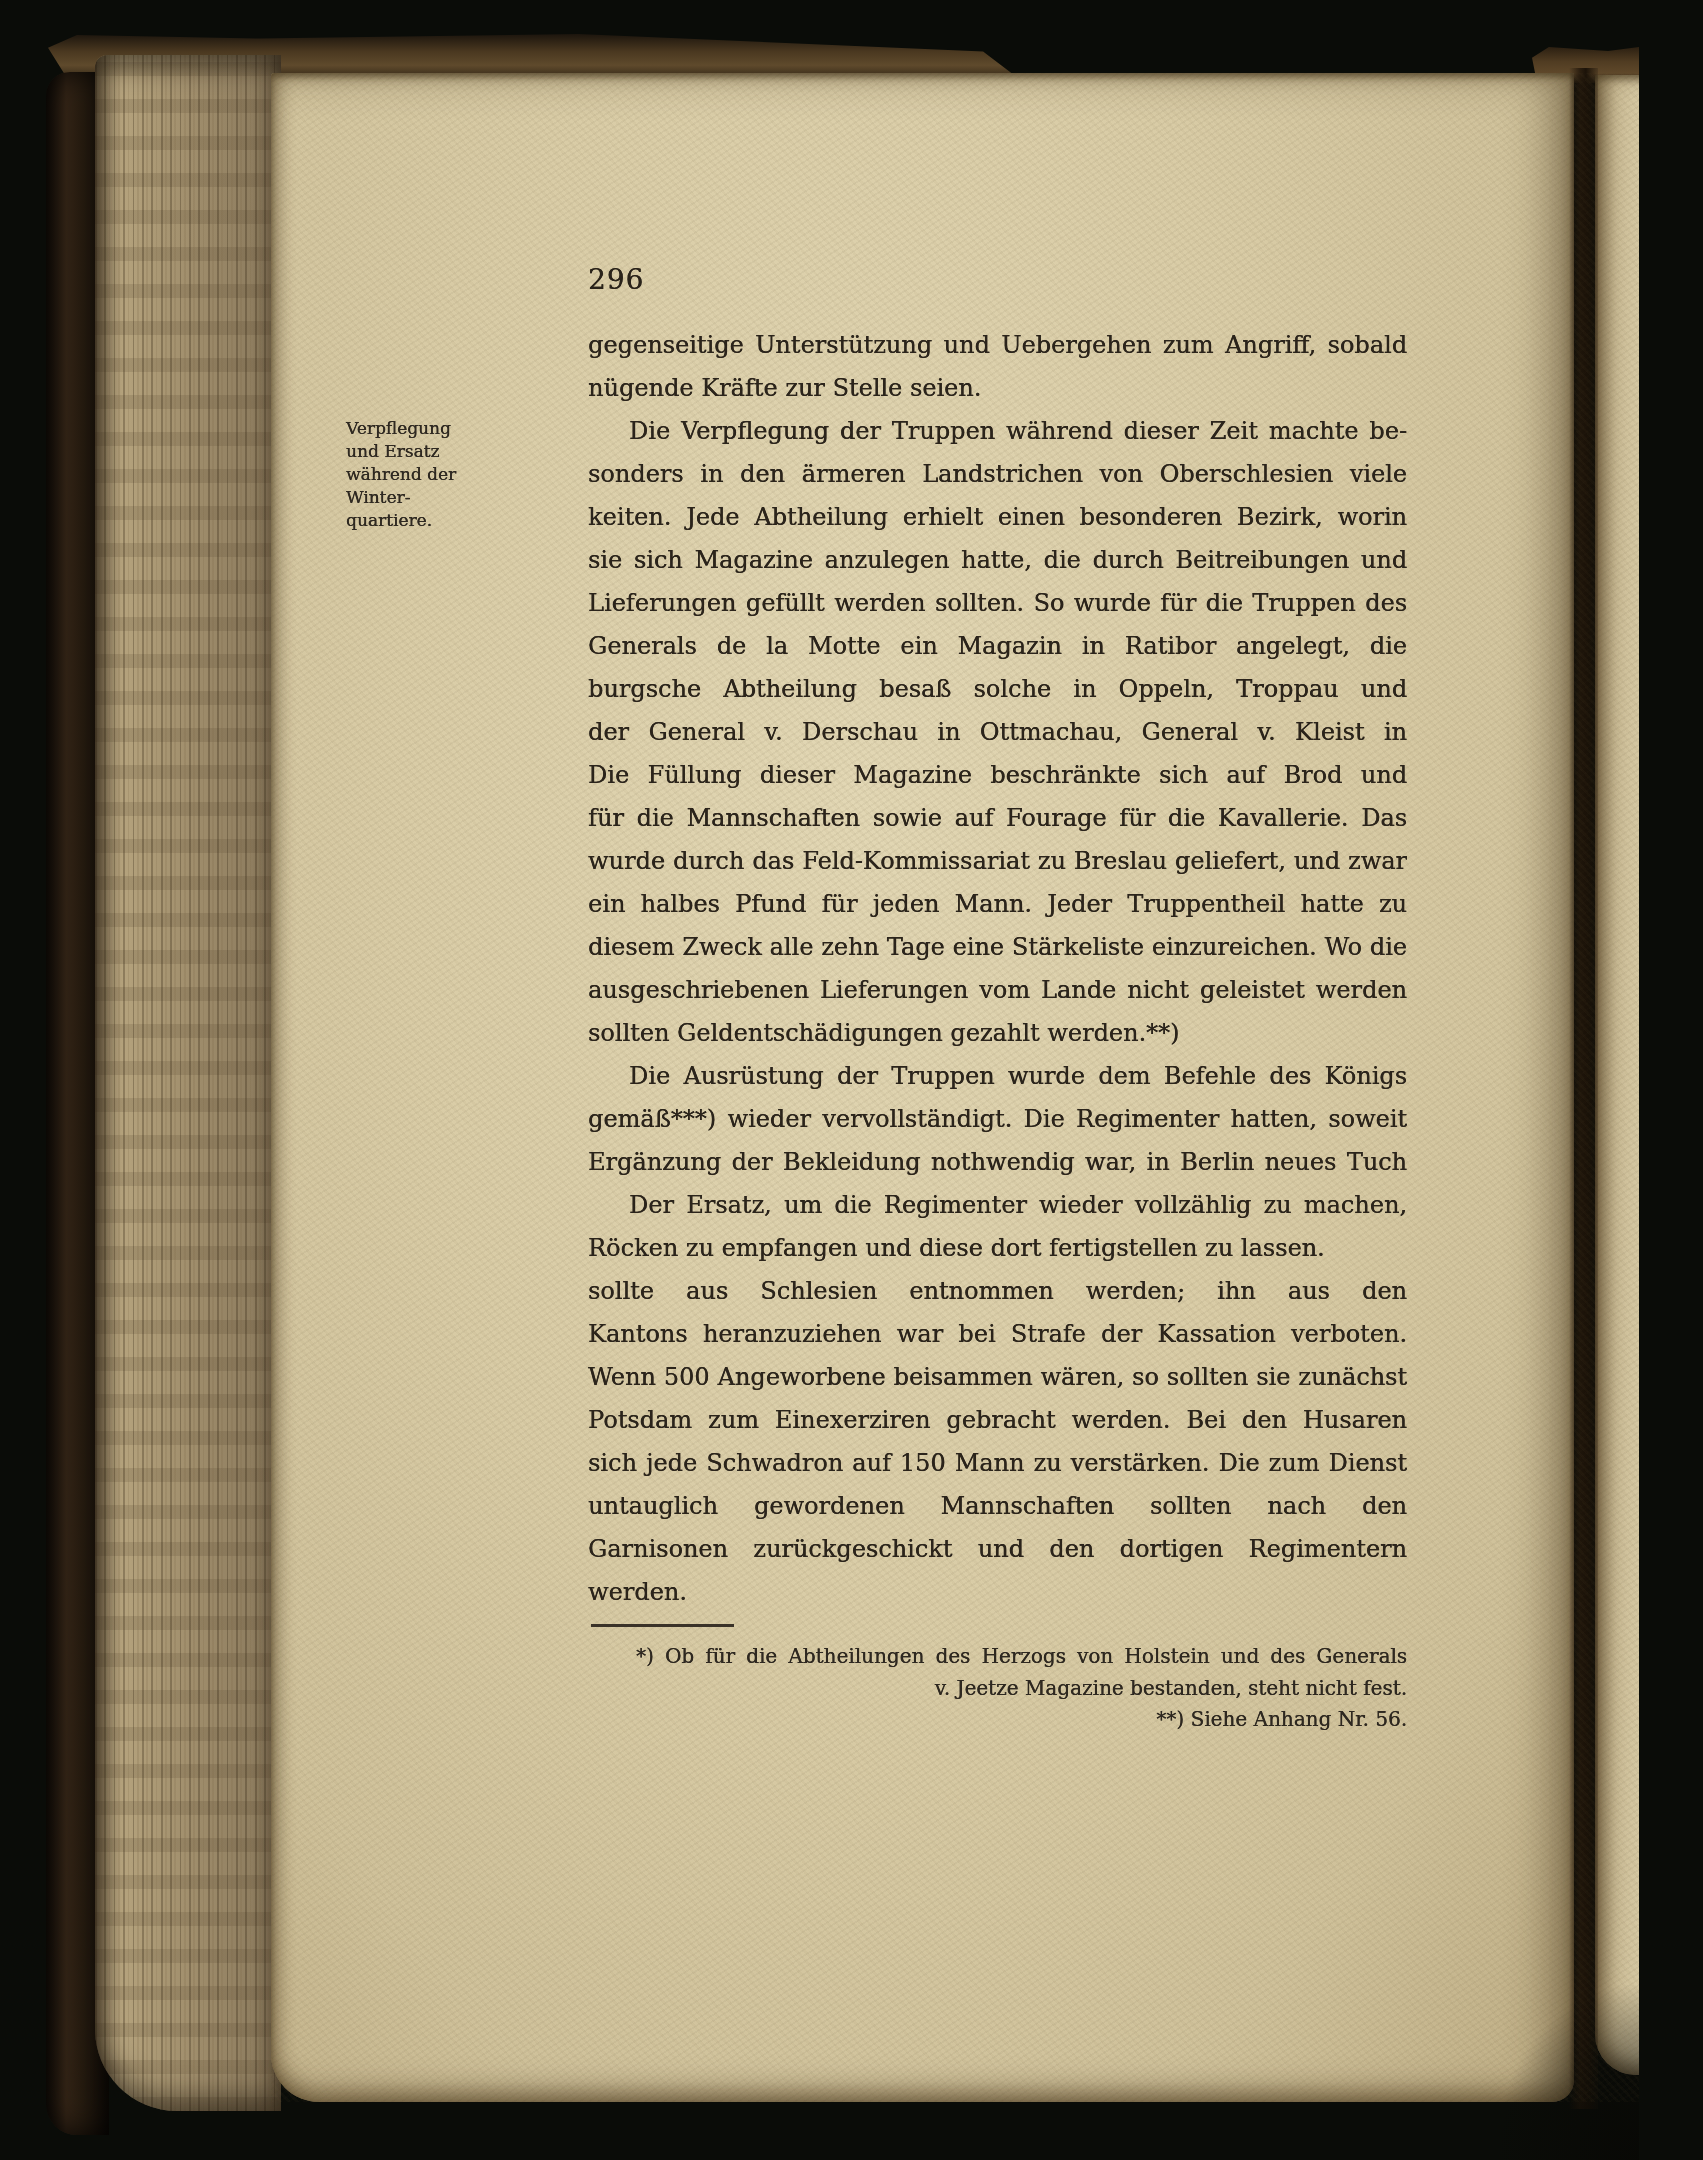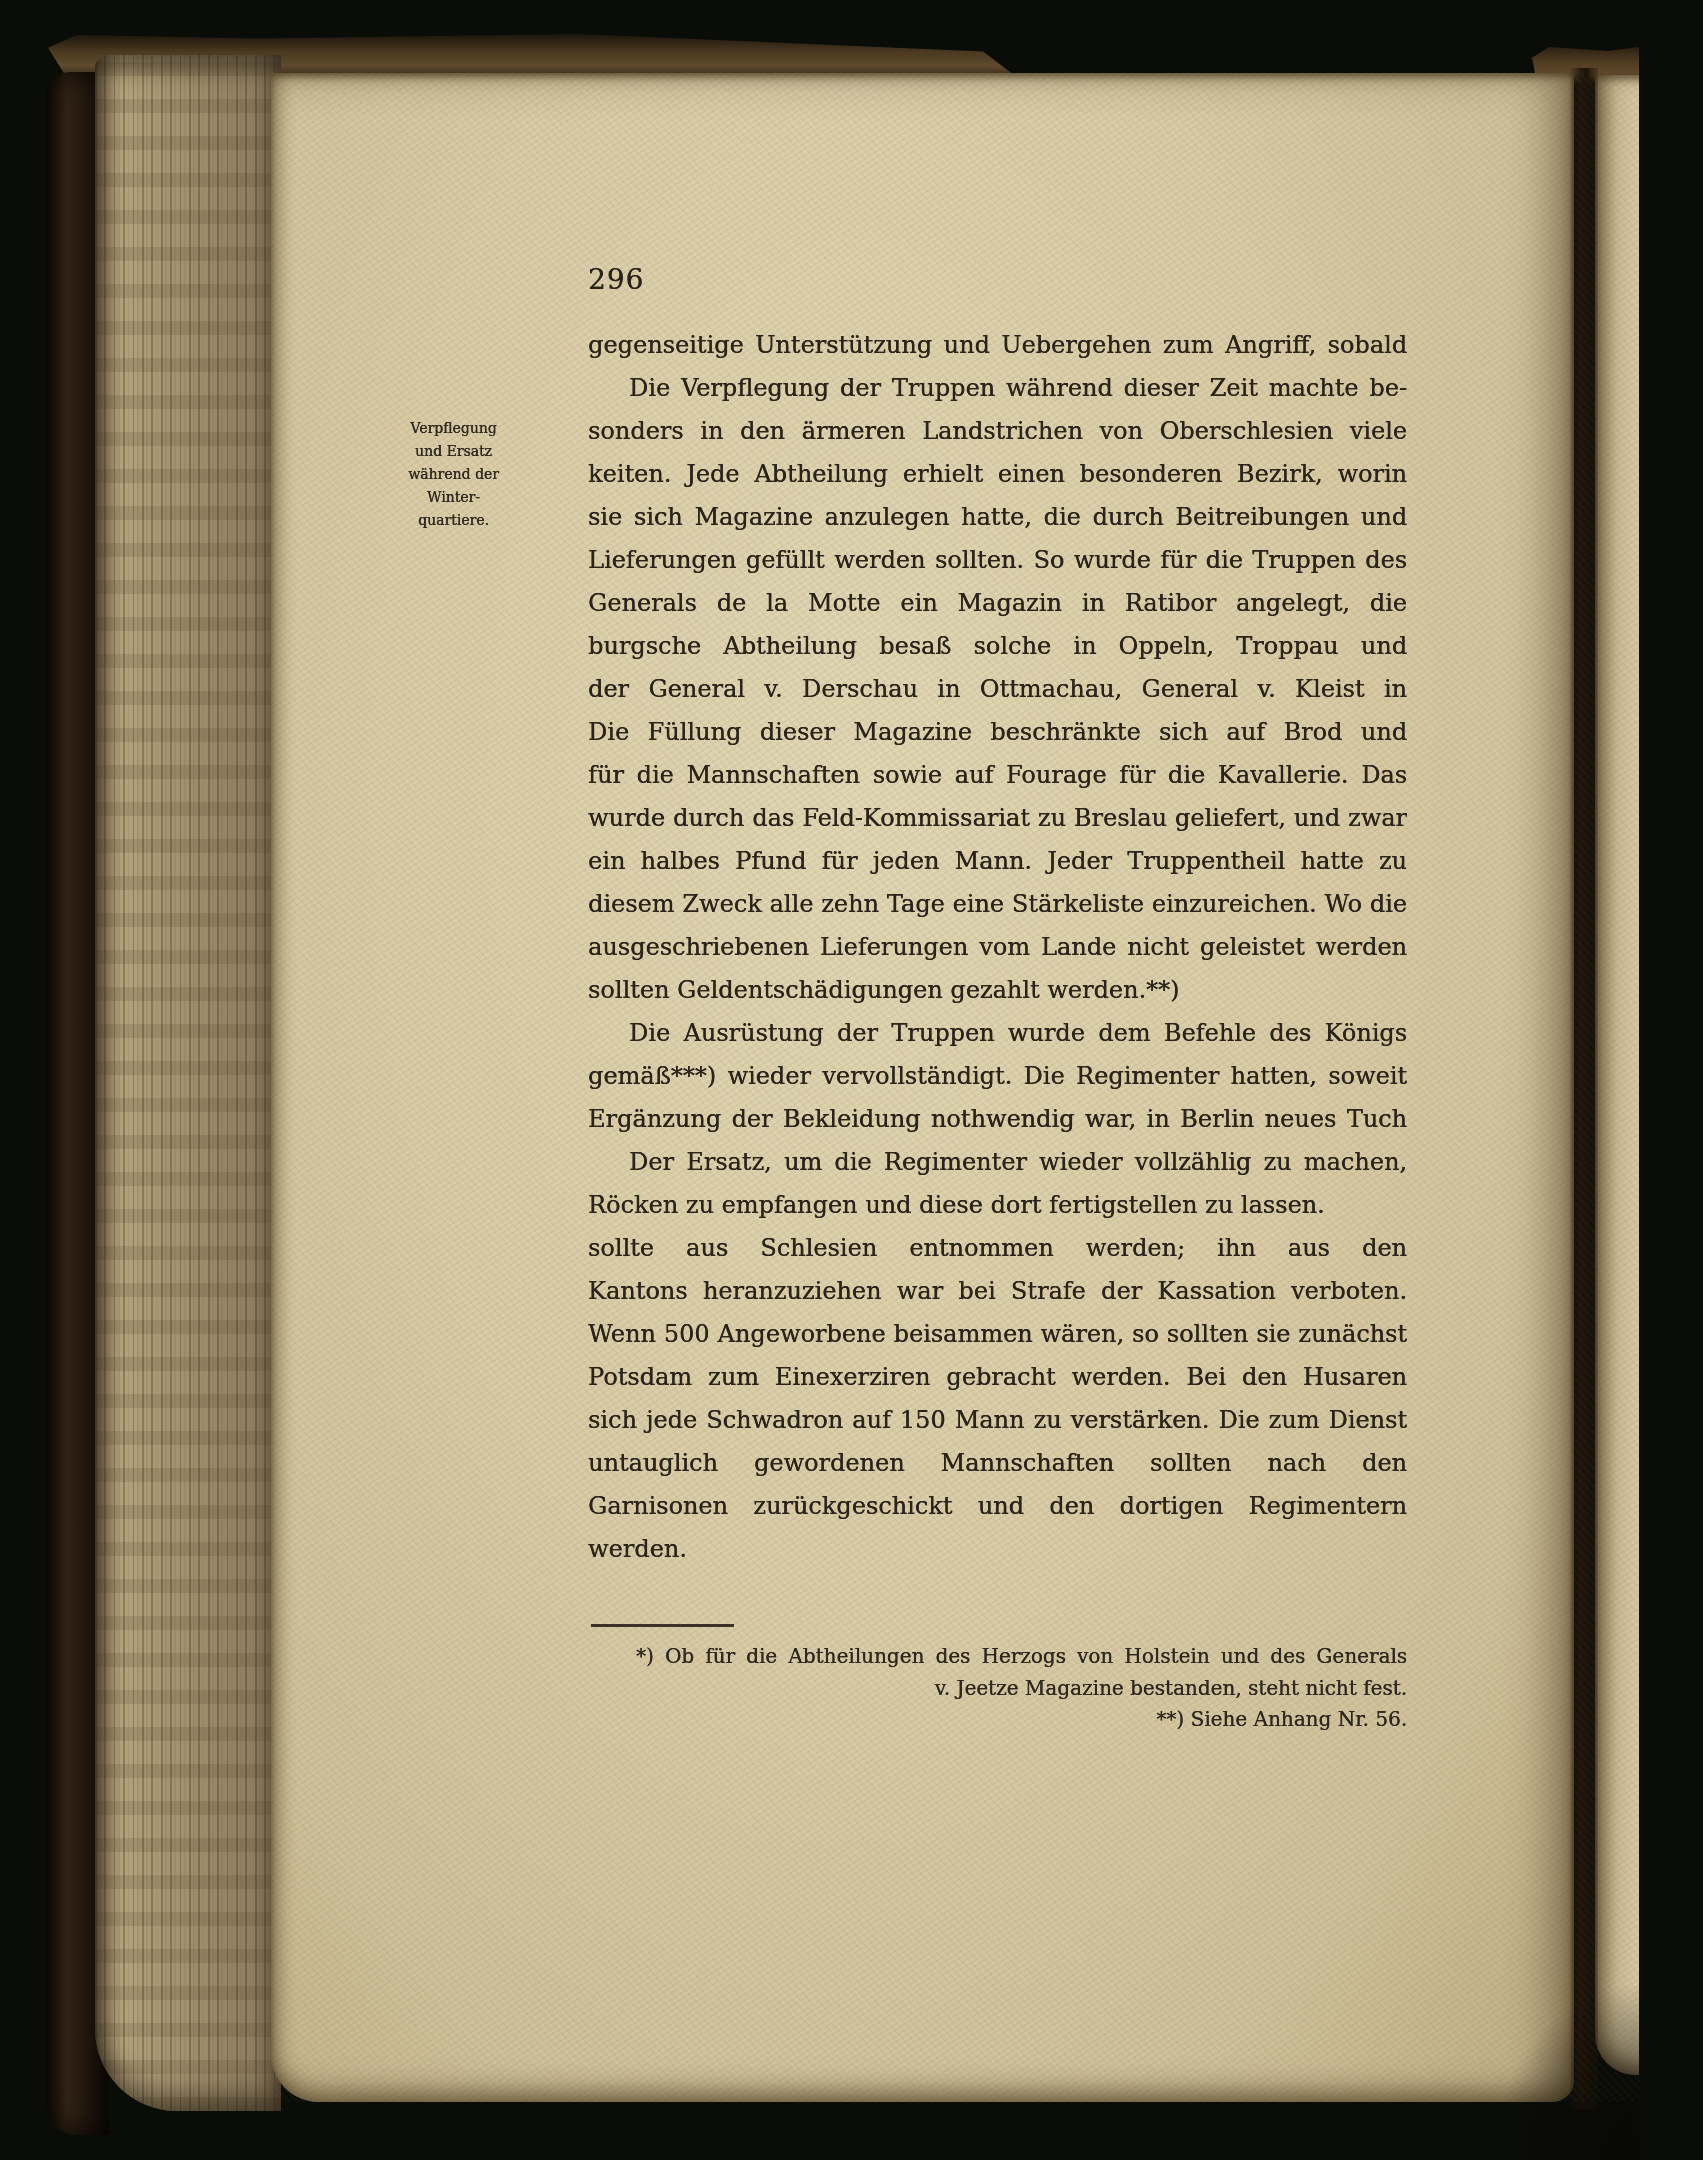--- a/index.html
+++ b/index.html
@@ -41,22 +41,22 @@
       inset 0 -8.5px 17px rgba(62,44,19,.4);}
   .gutter-bottom-shadow{left:1496px;top:1985px;width:208px;height:175px;
     background:radial-gradient(ellipse at 72% 100%,rgba(8,8,5,.95) 0%,rgba(8,8,5,0) 72%);}
   .grain{left:271px;top:73px;width:1433px;height:2029px;pointer-events:none;
     background:repeating-linear-gradient(47deg,rgba(120,100,60,.05) 0 2.6px,rgba(0,0,0,0) 2.6px 6px),
       repeating-linear-gradient(-33deg,rgba(60,50,30,.05) 0 1.7px,rgba(0,0,0,0) 1.7px 5.1px);}
 
   
   .page-number{left:588px;top:264px;width:102px;font-size:28px;line-height:32px;
     color:#2a231a;letter-spacing:0.9px;text-shadow:0.3px 0 0 currentColor;}
-  .margin-note{left:346px;top:417px;width:215px;text-align:center;
-    font-size:14px;line-height:23px;color:#2f2921;text-shadow:0.3px 0 0 currentColor;}
+  .margin-note{left:346px;top:417px;width:215px;
+    font-size:17px;line-height:23px;color:#2f2921;text-shadow:0.3px 0 0 currentColor;}
   .margin-note .line{position:static;display:block;}
   .body-text{left:588px;top:324px;width:819px;font-size:24px;color:#2b241b;
     text-shadow:0.3px 0 0 currentColor;}
   .body-text .line{position:static;display:block;height:43px;line-height:43px;
     text-align:justify;overflow:hidden;}
   .body-text .line::after{content:"";display:inline-block;width:100%;height:0;}
   .line.last{text-align:left;}
   .line.last::after{content:none;}
   .line.indent{text-indent:41px;}
   .footnote-rule{left:591px;top:1624px;width:143px;height:2.6px;background:#3a3228;}
@@ -90,20 +90,21 @@
   <div class="margin-note">
       <div class="line">Verpflegung</div>
       <div class="line">und Ersatz</div>
       <div class="line">während der</div>
       <div class="line">Winter-</div>
       <div class="line">quartiere.</div>
     </div>
 
   <div class="body-text">
       <div class="line">gegenseitige Unterstützung und Uebergehen zum Angriff, sobald ge-</div>
+      <div class="line last">nügende Kräfte zur Stelle seien.</div>
       <div class="line indent">Die Verpflegung der Truppen während dieser Zeit machte be-</div>
       <div class="line">sonders in den ärmeren Landstrichen von Oberschlesien viele Schwierig-</div>
       <div class="line">keiten.  Jede Abtheilung erhielt einen besonderen Bezirk, worin</div>
       <div class="line">sie sich Magazine anzulegen hatte, die durch Beitreibungen und</div>
       <div class="line">Lieferungen gefüllt werden sollten.  So wurde für die Truppen des</div>
       <div class="line">Generals de la Motte ein Magazin in Ratibor angelegt, die Schulen-</div>
       <div class="line">burgsche Abtheilung besaß solche in Oppeln, Troppau und Jägerndorf,</div>
       <div class="line">der General v. Derschau in Ottmachau, General v. Kleist in Ohlau.*)</div>
       <div class="line">Die Füllung dieser Magazine beschränkte sich auf Brod und Gemüse</div>
       <div class="line">für die Mannschaften sowie auf Fourage für die Kavallerie.  Das Fleisch</div>

